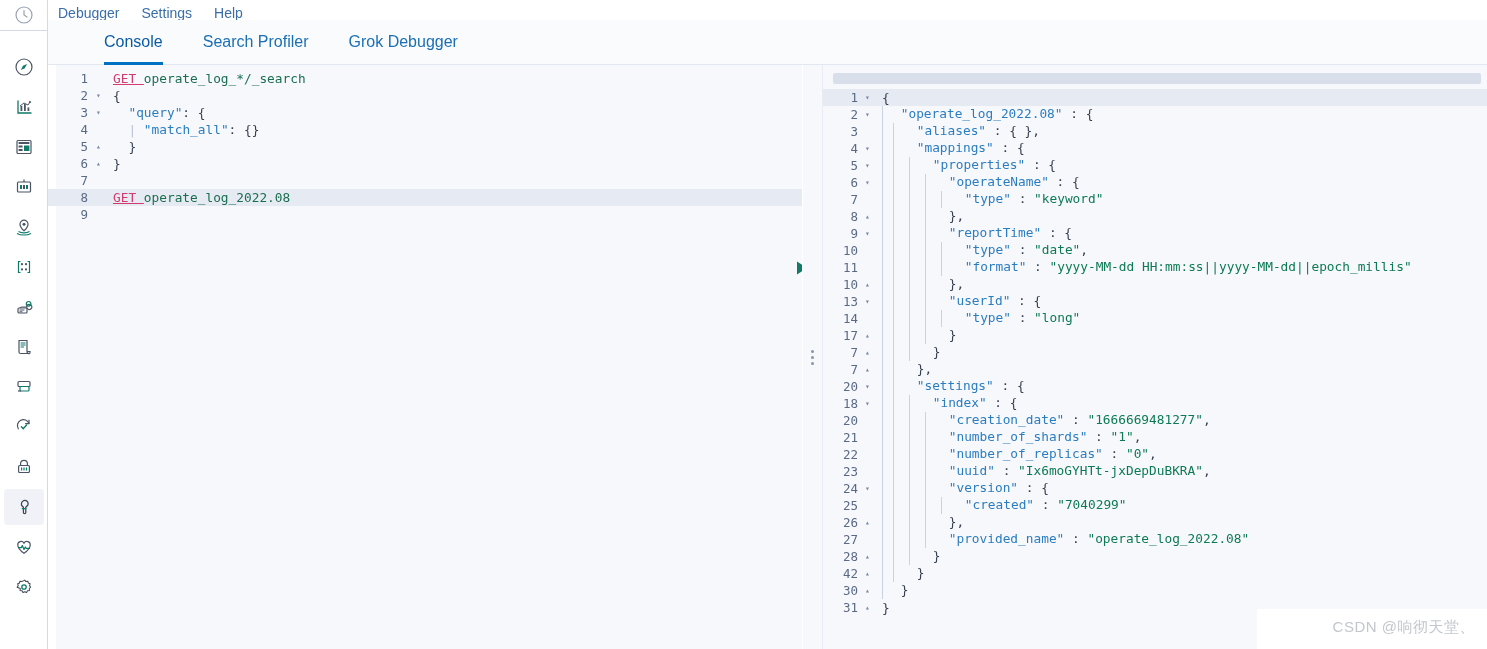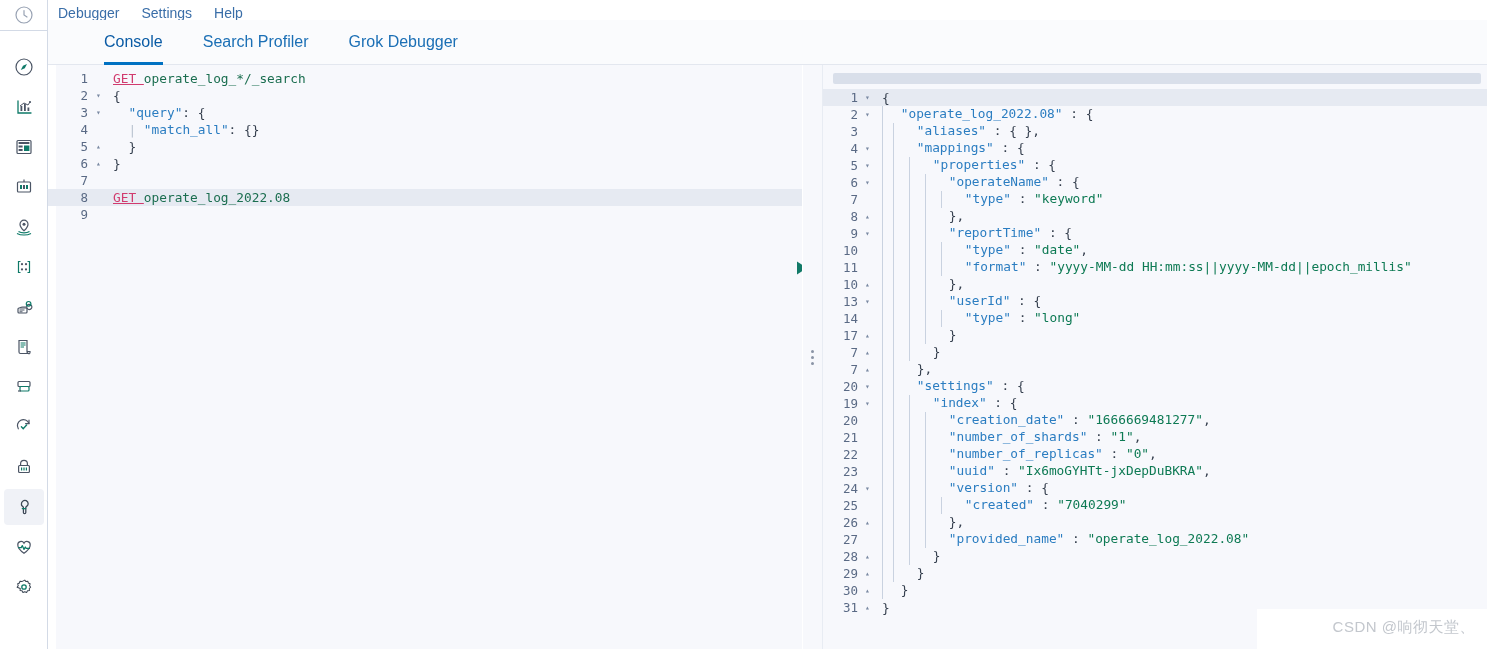--- a/index.html
+++ b/index.html
@@ -423,31 +423,31 @@
             <div class="code-line"><div class="gutter">9</div><div class="fold">▾</div><div class="code-text"><span class="guide" style="margin-right: 10px;"></span><span class="guide" style="margin-right: 15px;"></span><span class="guide" style="margin-right: 15px;"></span><span class="guide" style="margin-right: 15px;"></span><span> </span><span class="k-key">"reportTime"</span><span class="k-punct"> : {</span></div></div>
             <div class="code-line"><div class="gutter">10</div><div class="fold"></div><div class="code-text"><span class="guide" style="margin-right: 10px;"></span><span class="guide" style="margin-right: 15px;"></span><span class="guide" style="margin-right: 15px;"></span><span class="guide" style="margin-right: 15px;"></span><span class="guide" style="margin-right: 15px;"></span><span> </span><span class="k-key">"type"</span><span class="k-punct"> : </span><span class="k-str">"date"</span><span class="k-punct">,</span></div></div>
             <div class="code-line"><div class="gutter">11</div><div class="fold"></div><div class="code-text"><span class="guide" style="margin-right: 10px;"></span><span class="guide" style="margin-right: 15px;"></span><span class="guide" style="margin-right: 15px;"></span><span class="guide" style="margin-right: 15px;"></span><span class="guide" style="margin-right: 15px;"></span><span> </span><span class="k-key">"format"</span><span class="k-punct"> : </span><span class="k-str">"yyyy-MM-dd HH:mm:ss||yyyy-MM-dd||epoch_millis"</span></div></div>
             <div class="code-line"><div class="gutter">10</div><div class="fold">▴</div><div class="code-text"><span class="guide" style="margin-right: 10px;"></span><span class="guide" style="margin-right: 15px;"></span><span class="guide" style="margin-right: 15px;"></span><span class="guide" style="margin-right: 15px;"></span><span> </span><span class="k-punct">},</span></div></div>
             <div class="code-line"><div class="gutter">13</div><div class="fold">▾</div><div class="code-text"><span class="guide" style="margin-right: 10px;"></span><span class="guide" style="margin-right: 15px;"></span><span class="guide" style="margin-right: 15px;"></span><span class="guide" style="margin-right: 15px;"></span><span> </span><span class="k-key">"userId"</span><span class="k-punct"> : {</span></div></div>
             <div class="code-line"><div class="gutter">14</div><div class="fold"></div><div class="code-text"><span class="guide" style="margin-right: 10px;"></span><span class="guide" style="margin-right: 15px;"></span><span class="guide" style="margin-right: 15px;"></span><span class="guide" style="margin-right: 15px;"></span><span class="guide" style="margin-right: 15px;"></span><span> </span><span class="k-key">"type"</span><span class="k-punct"> : </span><span class="k-str">"long"</span></div></div>
             <div class="code-line"><div class="gutter">17</div><div class="fold">▴</div><div class="code-text"><span class="guide" style="margin-right: 10px;"></span><span class="guide" style="margin-right: 15px;"></span><span class="guide" style="margin-right: 15px;"></span><span class="guide" style="margin-right: 15px;"></span><span> </span><span class="k-punct">}</span></div></div>
             <div class="code-line"><div class="gutter">7</div><div class="fold">▴</div><div class="code-text"><span class="guide" style="margin-right: 10px;"></span><span class="guide" style="margin-right: 15px;"></span><span class="guide" style="margin-right: 15px;"></span><span> </span><span class="k-punct">}</span></div></div>
             <div class="code-line"><div class="gutter">7</div><div class="fold">▴</div><div class="code-text"><span class="guide" style="margin-right: 10px;"></span><span class="guide" style="margin-right: 15px;"></span><span> </span><span class="k-punct">},</span></div></div>
             <div class="code-line"><div class="gutter">20</div><div class="fold">▾</div><div class="code-text"><span class="guide" style="margin-right: 10px;"></span><span class="guide" style="margin-right: 15px;"></span><span> </span><span class="k-key">"settings"</span><span class="k-punct"> : {</span></div></div>
-            <div class="code-line"><div class="gutter">19</div><div class="fold">▾</div><div class="code-text"><span class="guide" style="margin-right: 10px;"></span><span class="guide" style="margin-right: 15px;"></span><span class="guide" style="margin-right: 15px;"></span><span> </span><span class="k-key">"index"</span><span class="k-punct"> : {</span></div></div>
+            <div class="code-line"><div class="gutter">18</div><div class="fold">▾</div><div class="code-text"><span class="guide" style="margin-right: 10px;"></span><span class="guide" style="margin-right: 15px;"></span><span class="guide" style="margin-right: 15px;"></span><span> </span><span class="k-key">"index"</span><span class="k-punct"> : {</span></div></div>
             <div class="code-line"><div class="gutter">20</div><div class="fold"></div><div class="code-text"><span class="guide" style="margin-right: 10px;"></span><span class="guide" style="margin-right: 15px;"></span><span class="guide" style="margin-right: 15px;"></span><span class="guide" style="margin-right: 15px;"></span><span> </span><span class="k-key">"creation_date"</span><span class="k-punct"> : </span><span class="k-str">"1666669481277"</span><span class="k-punct">,</span></div></div>
             <div class="code-line"><div class="gutter">21</div><div class="fold"></div><div class="code-text"><span class="guide" style="margin-right: 10px;"></span><span class="guide" style="margin-right: 15px;"></span><span class="guide" style="margin-right: 15px;"></span><span class="guide" style="margin-right: 15px;"></span><span> </span><span class="k-key">"number_of_shards"</span><span class="k-punct"> : </span><span class="k-str">"1"</span><span class="k-punct">,</span></div></div>
             <div class="code-line"><div class="gutter">22</div><div class="fold"></div><div class="code-text"><span class="guide" style="margin-right: 10px;"></span><span class="guide" style="margin-right: 15px;"></span><span class="guide" style="margin-right: 15px;"></span><span class="guide" style="margin-right: 15px;"></span><span> </span><span class="k-key">"number_of_replicas"</span><span class="k-punct"> : </span><span class="k-str">"0"</span><span class="k-punct">,</span></div></div>
             <div class="code-line"><div class="gutter">23</div><div class="fold"></div><div class="code-text"><span class="guide" style="margin-right: 10px;"></span><span class="guide" style="margin-right: 15px;"></span><span class="guide" style="margin-right: 15px;"></span><span class="guide" style="margin-right: 15px;"></span><span> </span><span class="k-key">"uuid"</span><span class="k-punct"> : </span><span class="k-str">"Ix6moGYHTt-jxDepDuBKRA"</span><span class="k-punct">,</span></div></div>
             <div class="code-line"><div class="gutter">24</div><div class="fold">▾</div><div class="code-text"><span class="guide" style="margin-right: 10px;"></span><span class="guide" style="margin-right: 15px;"></span><span class="guide" style="margin-right: 15px;"></span><span class="guide" style="margin-right: 15px;"></span><span> </span><span class="k-key">"version"</span><span class="k-punct"> : {</span></div></div>
             <div class="code-line"><div class="gutter">25</div><div class="fold"></div><div class="code-text"><span class="guide" style="margin-right: 10px;"></span><span class="guide" style="margin-right: 15px;"></span><span class="guide" style="margin-right: 15px;"></span><span class="guide" style="margin-right: 15px;"></span><span class="guide" style="margin-right: 15px;"></span><span> </span><span class="k-key">"created"</span><span class="k-punct"> : </span><span class="k-str">"7040299"</span></div></div>
             <div class="code-line"><div class="gutter">26</div><div class="fold">▴</div><div class="code-text"><span class="guide" style="margin-right: 10px;"></span><span class="guide" style="margin-right: 15px;"></span><span class="guide" style="margin-right: 15px;"></span><span class="guide" style="margin-right: 15px;"></span><span> </span><span class="k-punct">},</span></div></div>
             <div class="code-line"><div class="gutter">27</div><div class="fold"></div><div class="code-text"><span class="guide" style="margin-right: 10px;"></span><span class="guide" style="margin-right: 15px;"></span><span class="guide" style="margin-right: 15px;"></span><span class="guide" style="margin-right: 15px;"></span><span> </span><span class="k-key">"provided_name"</span><span class="k-punct"> : </span><span class="k-str">"operate_log_2022.08"</span></div></div>
             <div class="code-line"><div class="gutter">28</div><div class="fold">▴</div><div class="code-text"><span class="guide" style="margin-right: 10px;"></span><span class="guide" style="margin-right: 15px;"></span><span class="guide" style="margin-right: 15px;"></span><span> </span><span class="k-punct">}</span></div></div>
-            <div class="code-line"><div class="gutter">29</div><div class="fold">▴</div><div class="code-text"><span class="guide" style="margin-right: 10px;"></span><span class="guide" style="margin-right: 15px;"></span><span> </span><span class="k-punct">}</span></div></div>
+            <div class="code-line"><div class="gutter">42</div><div class="fold">▴</div><div class="code-text"><span class="guide" style="margin-right: 10px;"></span><span class="guide" style="margin-right: 15px;"></span><span> </span><span class="k-punct">}</span></div></div>
             <div class="code-line"><div class="gutter">30</div><div class="fold">▴</div><div class="code-text"><span class="guide" style="margin-right: 10px;"></span><span> </span><span class="k-punct">}</span></div></div>
             <div class="code-line"><div class="gutter">31</div><div class="fold">▴</div><div class="code-text"><span class="k-punct">}</span></div></div>
           </div>
         <div id="wm-bg"></div>
         <div id="watermark">CSDN @响彻天堂、</div>
       </div>
 
     </div>
   </div>
 </div>

